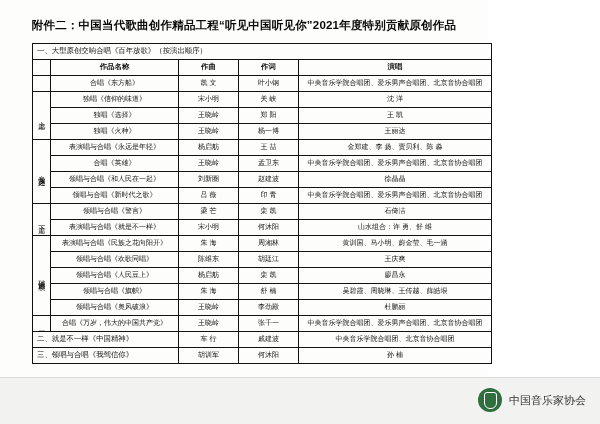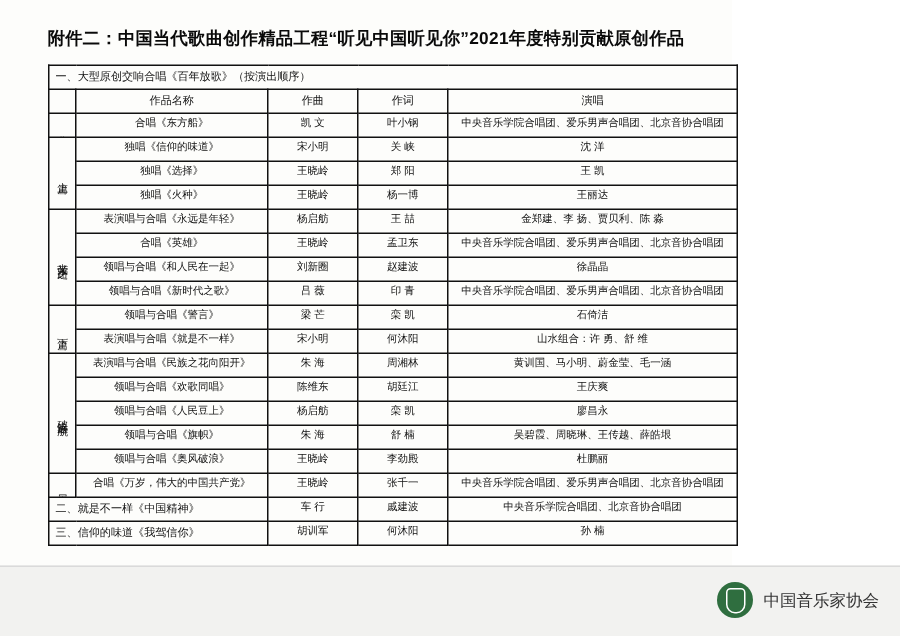--- a/index.html
+++ b/index.html
@@ -51,21 +51,21 @@
     font-size:7.4px;
   }
   td.vert{
     width:16px;
     font-size:7.2px;
     letter-spacing:0px;
     line-height:1.05;
     padding:1px 0;
   }
   td.hdr{
-    font-weight:normal;
+    font-weight:bold;
     font-size:7.4px;
   }
   td.name{width:118px;}
   td.comp{width:62px;}
   td.lyr{width:62px;}
   td.perf{text-align:center;}
   .vtext{
     writing-mode:vertical-rl;
     text-orientation:upright;
     display:inline-block;
@@ -238,21 +238,21 @@
           <td class="perf">中央音乐学院合唱团、爱乐男声合唱团、北京音协合唱团</td>
         </tr>
 
         <tr>
           <td class="sec" colspan="2">二、就是不一样《中国精神》</td>
           <td class="comp">车 行</td>
           <td class="lyr">戚建波</td>
           <td class="perf">中央音乐学院合唱团、北京音协合唱团</td>
         </tr>
         <tr>
-          <td class="sec" colspan="2">三、信仰的味道《我驾信你》</td>
+          <td class="sec" colspan="2">三、领唱与合唱《我驾信你》</td>
           <td class="comp">胡训军</td>
           <td class="lyr">何沐阳</td>
           <td class="perf">孙 楠</td>
         </tr>
       </tbody>
     </table>
   </div>
 
   <div class="footer">
     <div class="brand">

